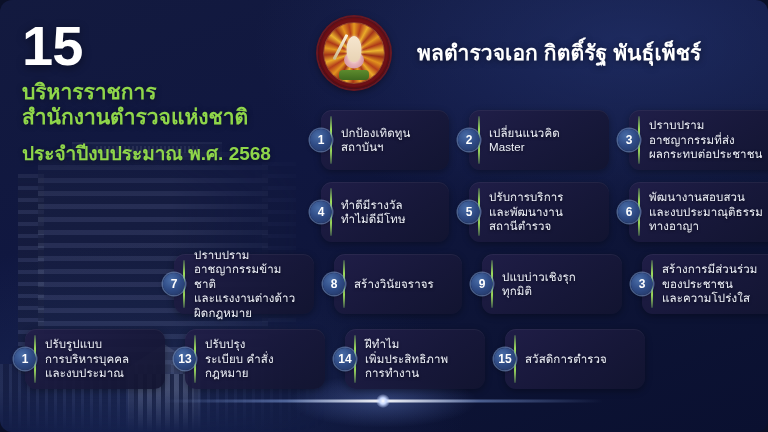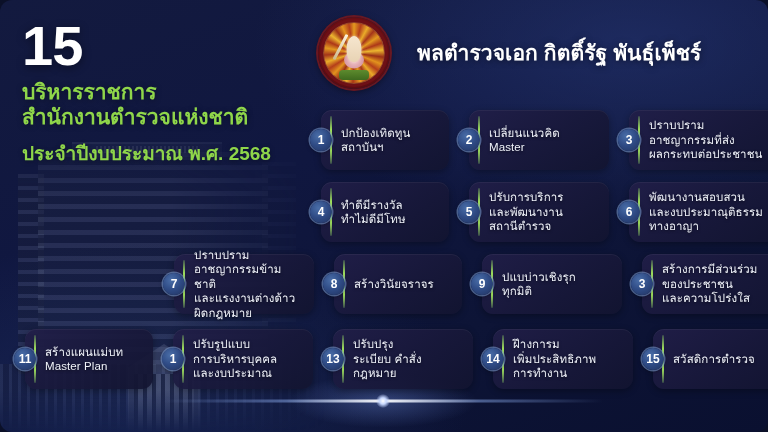--- a/index.html
+++ b/index.html
@@ -442,46 +442,39 @@
         <div class="card w-lg">
           <span class="card-text">สร้างการมีส่วนร่วม
 ของประชาชน
 และความโปร่งใส</span>
         </div>
       </div>
     </div>
 
     <div class="policy-row row-4">
       <div class="policy-item gap-a">
-        <span class="num-badge">11</span>
-        <div class="card w-sm">
-          <span class="card-text">สร้างแผนแม่บท
-Master Plan</span>
-        </div>
-      </div>
-      <div class="policy-item gap-a">
         <span class="num-badge">1</span>
         <div class="card w-md">
           <span class="card-text">ปรับรูปแบบ
 การบริหารบุคคล
 และงบประมาณ</span>
         </div>
       </div>
       <div class="policy-item gap-a">
         <span class="num-badge">13</span>
         <div class="card w-md">
           <span class="card-text">ปรับปรุง
 ระเบียบ คำสั่ง
 กฎหมาย</span>
         </div>
       </div>
       <div class="policy-item gap-a">
         <span class="num-badge">14</span>
         <div class="card w-md">
-          <span class="card-text">ฝึางการม
+          <span class="card-text">ฝึทำไม
 เพิ่มประสิทธิภาพ
 การทำงาน</span>
         </div>
       </div>
       <div class="policy-item">
         <span class="num-badge">15</span>
         <div class="card w-md">
           <span class="card-text">สวัสดิการตำรวจ</span>
         </div>
       </div>

